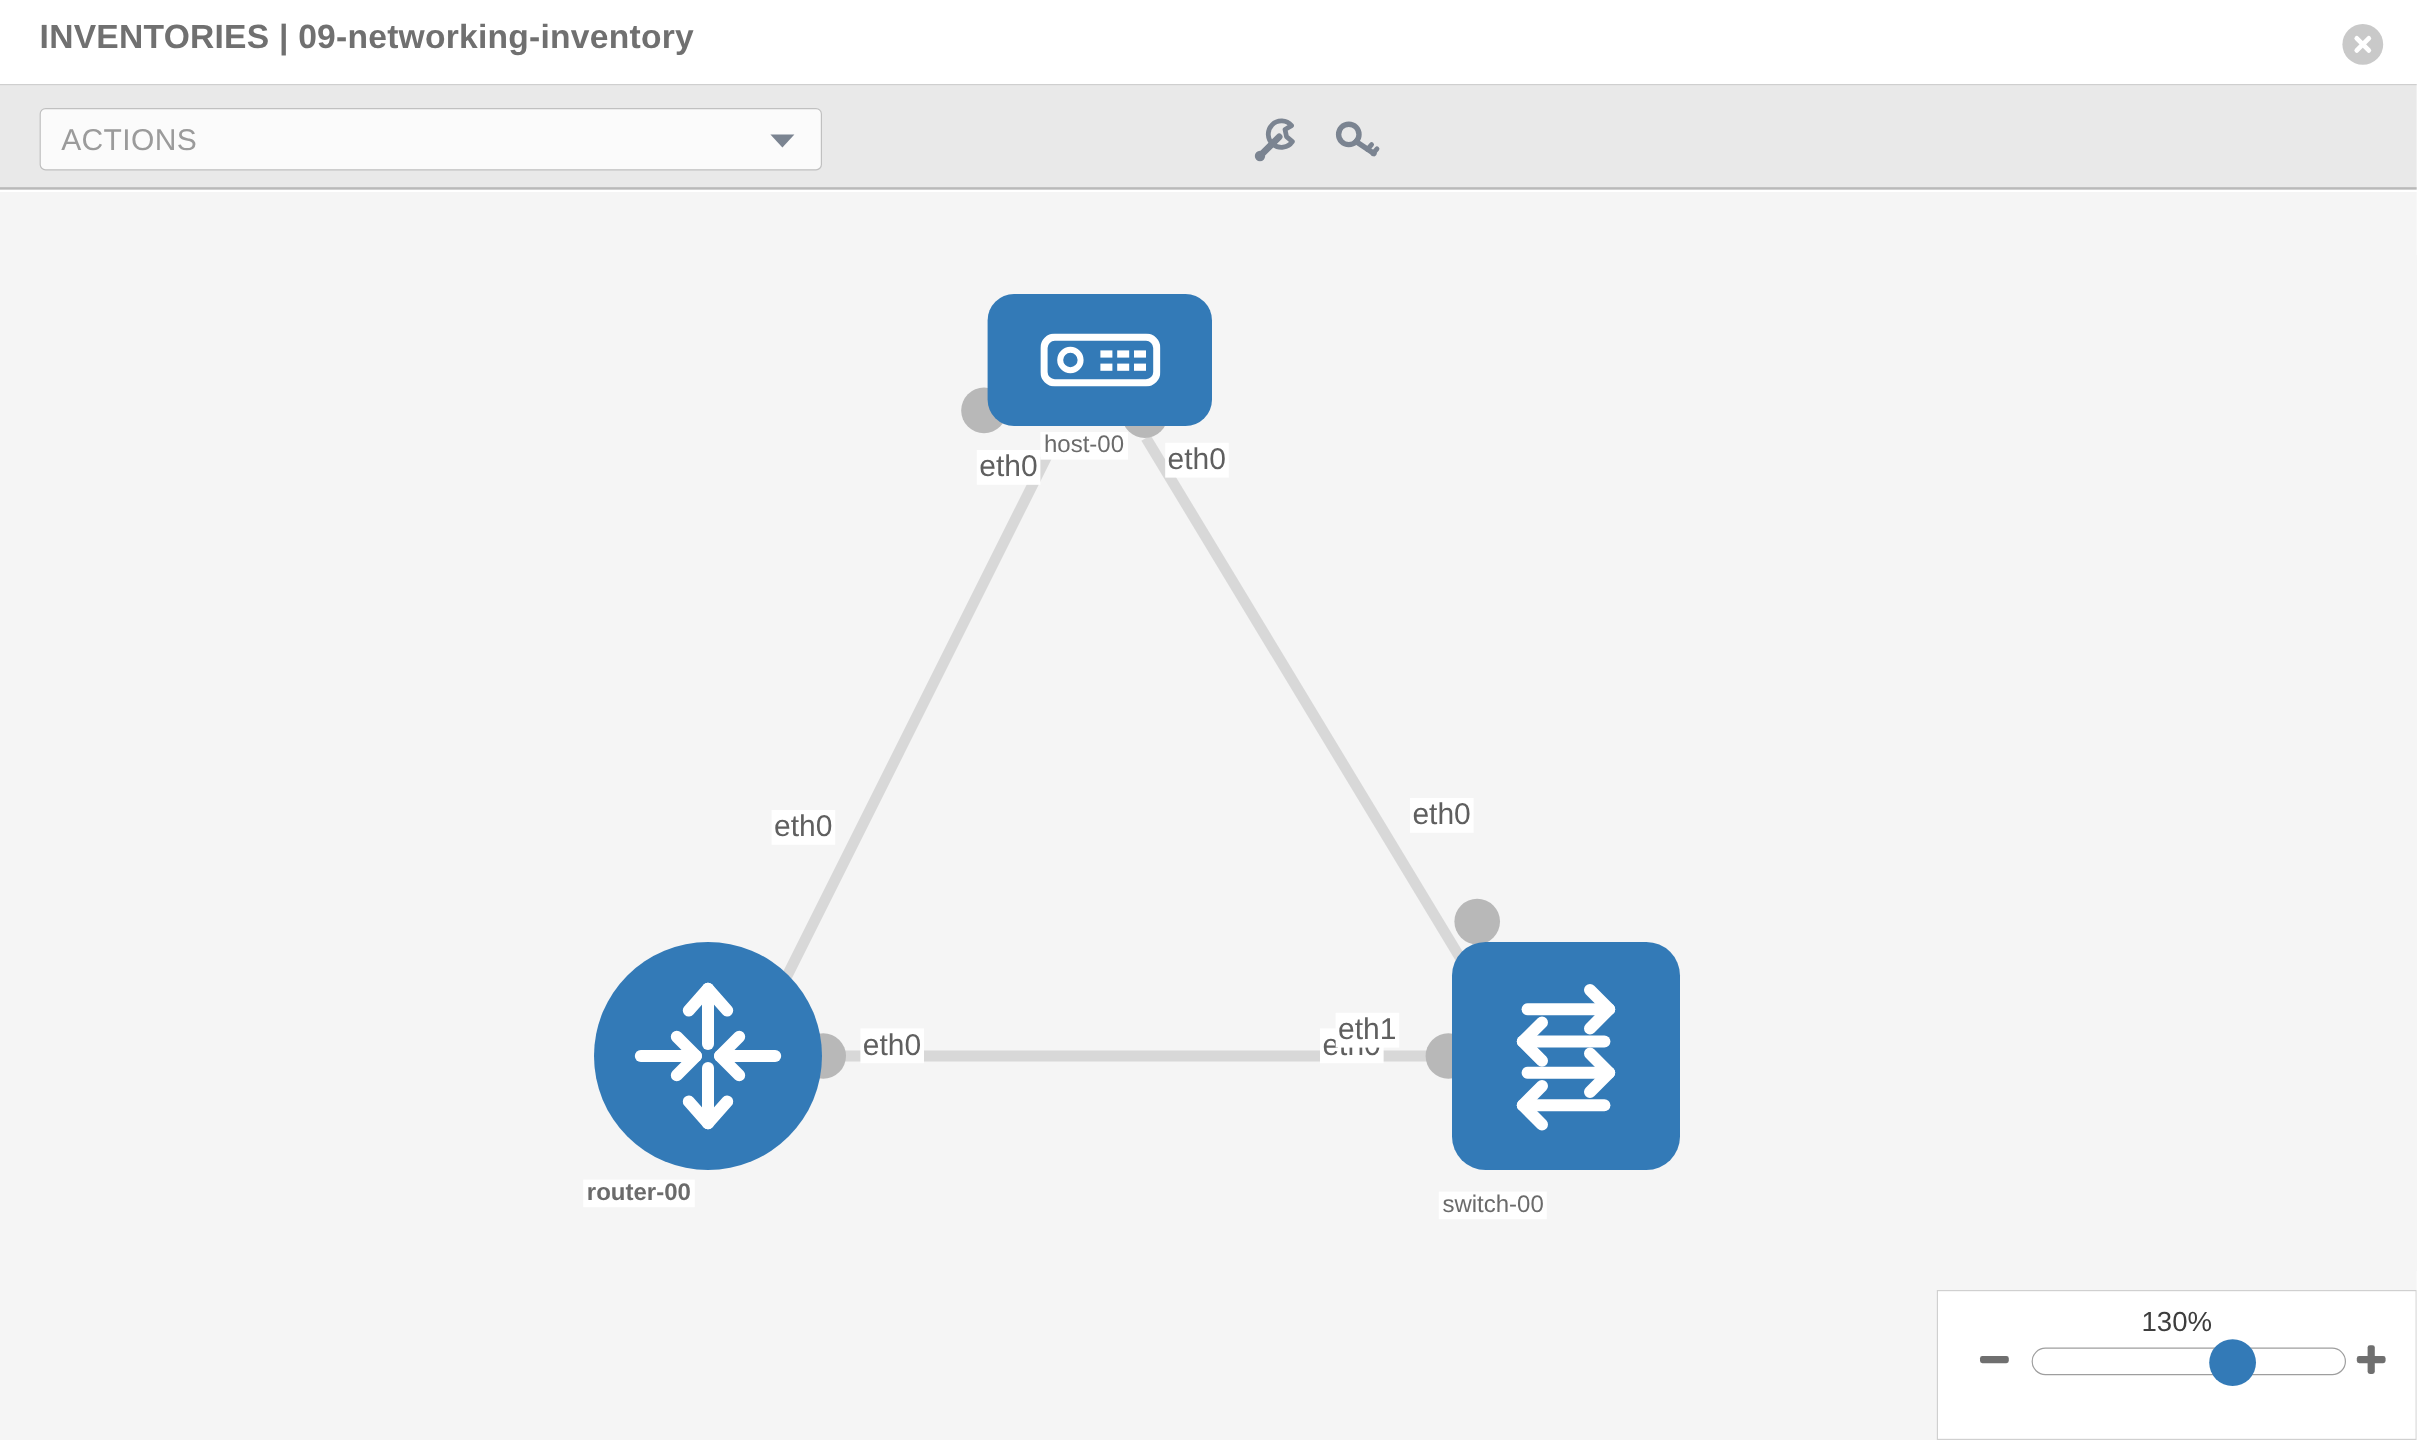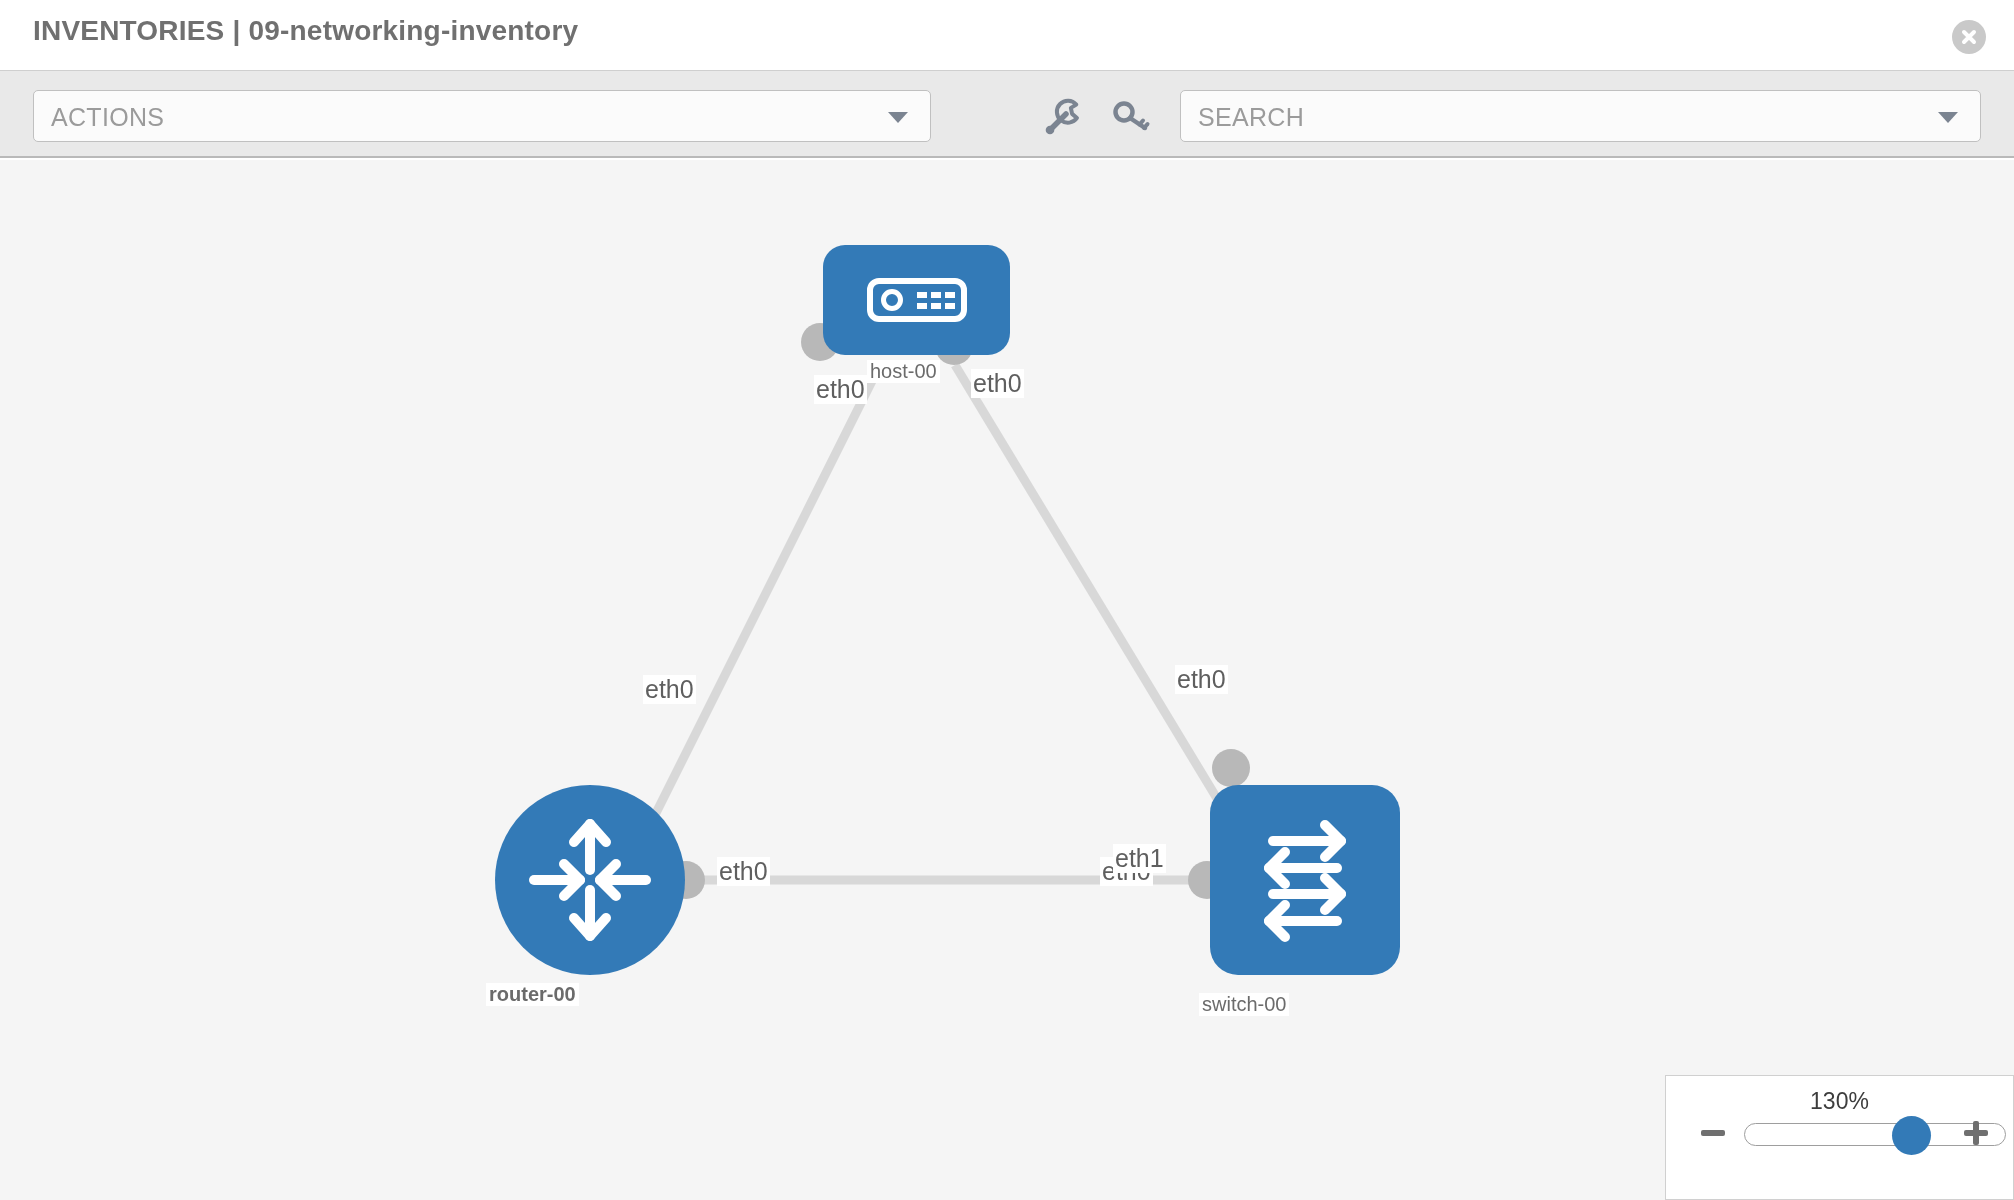--- a/index.html
+++ b/index.html
@@ -30,21 +30,21 @@
 
   
   .toolbar {
     position: absolute; left: 0; top: 70px; width: 2014px; height: 88px;
     background: #e9e9e9;
     border-top: 1px solid #cfcfcf;
     border-bottom: 2px solid #b9b9b9;
   }
   .actions-select {
     position: absolute; left: 33px; top: 19px;
-    width: 898px; height: 52px;
+    width: 652px; height: 52px;
     background: #fbfbfb;
     border: 1px solid #c0c0c0; border-radius: 5px;
     cursor: pointer;
   }
   .actions-select .sel-label {
     position: absolute; left: 17px; top: 12px;
     font-size: 25px; color: #9b9b9b; letter-spacing: .3px;
   }
   .caret {
     position: absolute; right: 22px; top: 21px;
@@ -114,21 +114,21 @@
     left: 0; top: 0; width: 190px; height: 190px; border-radius: 50%;
   }
   
   #node-switch .node-shape {
     left: 0; top: 0; width: 190px; height: 190px; border-radius: 28px;
   }
 
   
   .zoom-panel {
     position: absolute; right: 0; bottom: 0;
-    width: 349px; height: 125px;
+    width: 400px; height: 125px;
     background: #ffffff;
     border: 1px solid #d0d0d0;
   }
   .zoom-value {
     position: absolute; top: 12px; left: 0; width: 100%;
     text-align: center; font-size: 23px; color: #3d3d3d;
   }
   .zoom-minus, .zoom-plus {
     position: absolute; top: 42px; color: #6f6f6f; cursor: pointer;
     width: 30px; height: 30px;
@@ -178,24 +178,20 @@
 
     <div class="tool-icon key">
       <svg width="42" height="40" viewBox="0 0 42 40" aria-hidden="true">
         <circle cx="14" cy="15" r="8.5" fill="none" stroke="#7b8491" stroke-width="4.5"></circle>
         <path d="M20 21 L35 31" stroke="#7b8491" stroke-width="4.5" stroke-linecap="round"></path>
         <path d="M29.5 27.5 L33 23.5" stroke="#7b8491" stroke-width="4" stroke-linecap="round"></path>
         <path d="M34 31 L37.5 27" stroke="#7b8491" stroke-width="4" stroke-linecap="round"></path>
       </svg>
     </div>
 
-    <div class="search-select">
-      <span class="sel-label">SEARCH</span>
-      <span class="caret"></span>
-    </div>
   </div>
 
   <div class="canvas">
 
     <svg class="topology" aria-hidden="true">
 
       <line x1="645" y1="675" x2="880" y2="205" stroke="#d8d8d8" stroke-width="9"></line>
 
       <line x1="955" y1="205" x2="1230" y2="660" stroke="#d8d8d8" stroke-width="9"></line>
 

